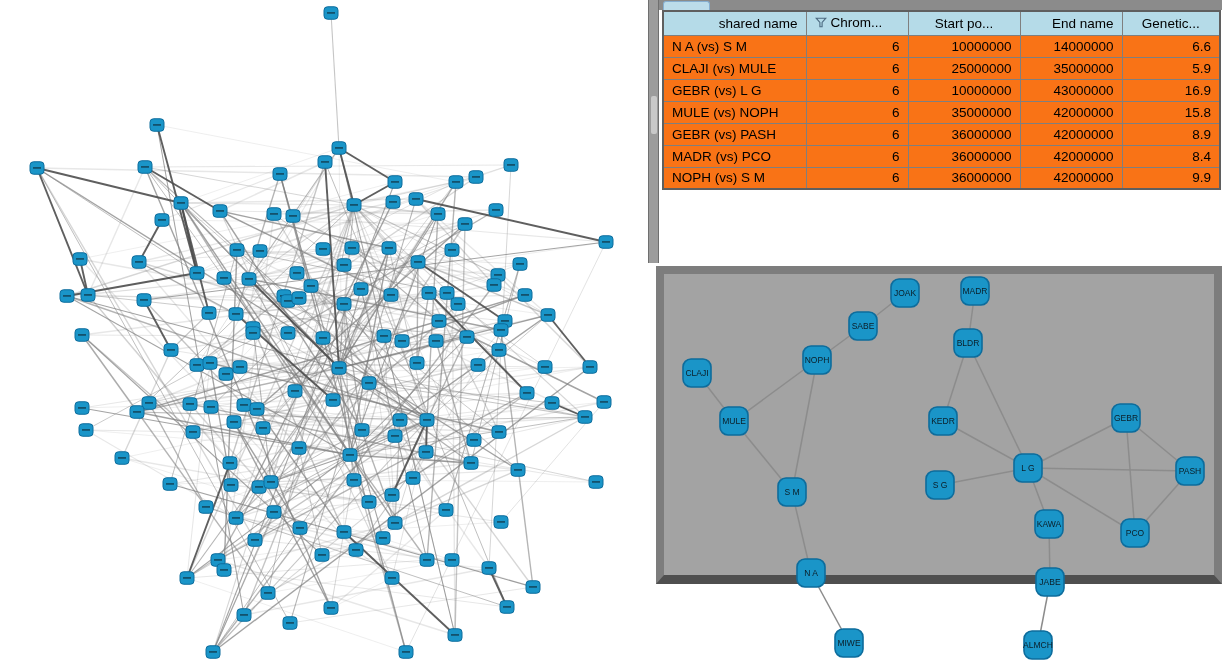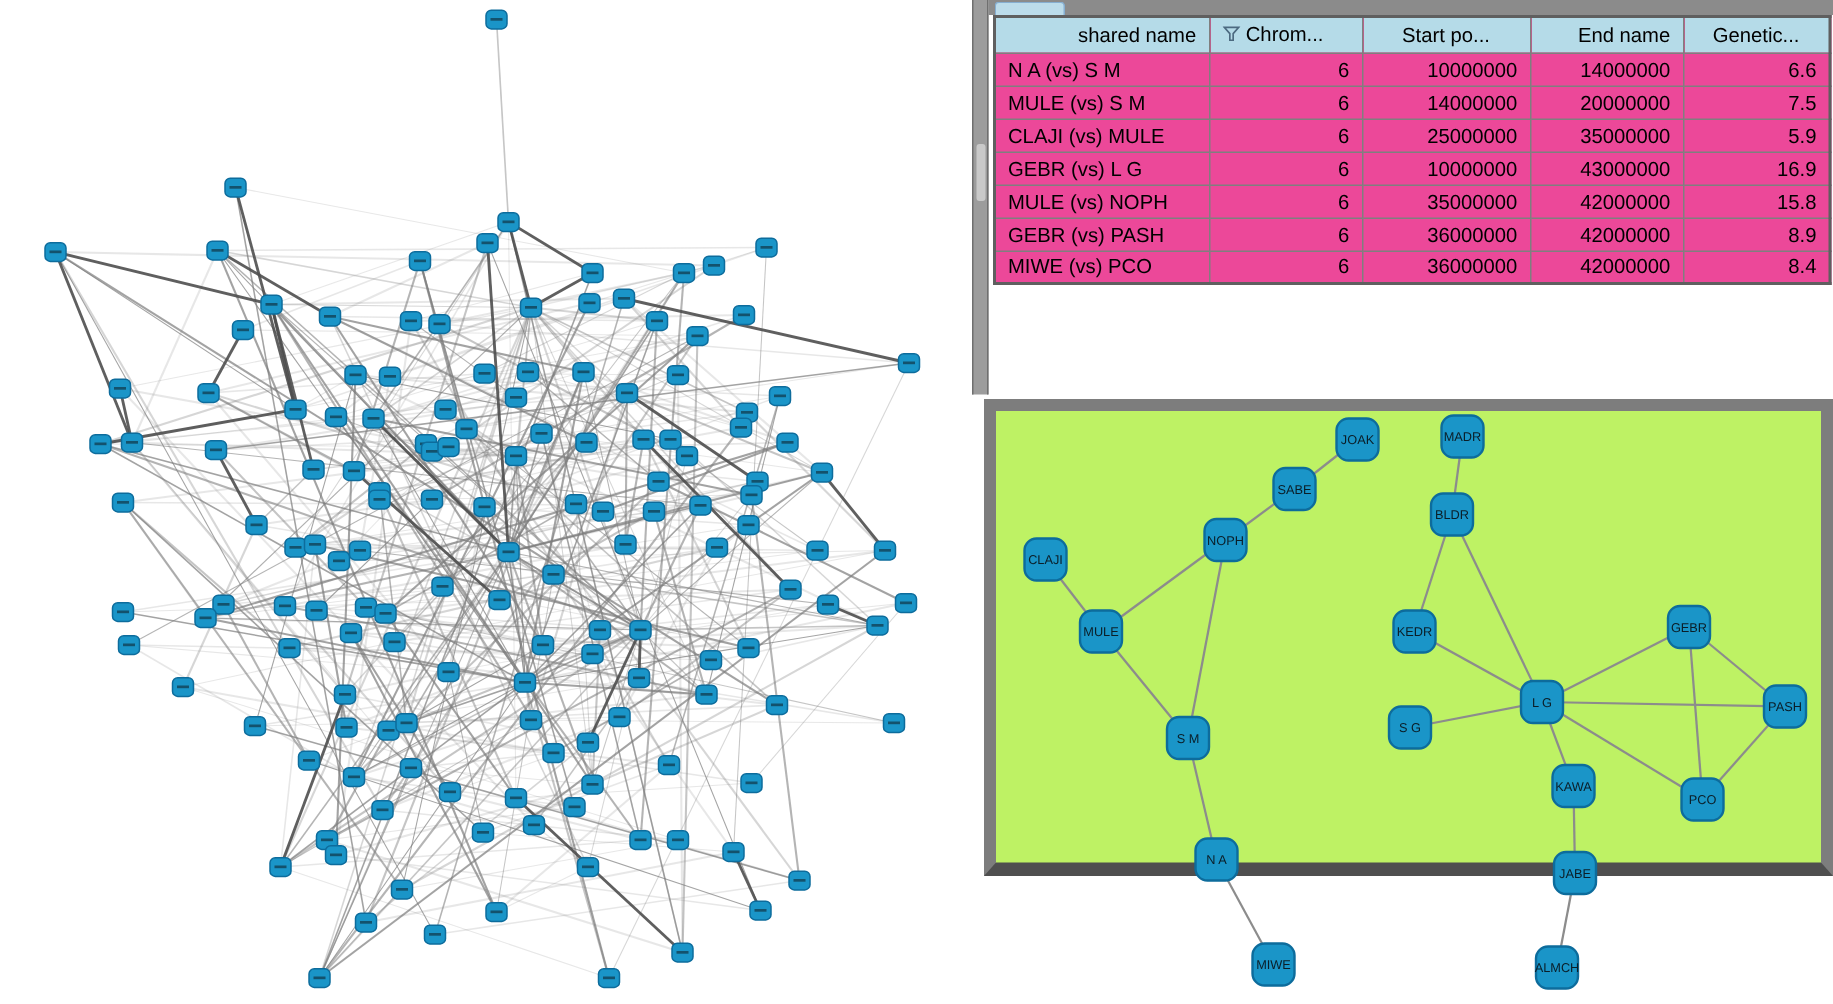--- a/index.html
+++ b/index.html
@@ -16,32 +16,32 @@
   #v-divider .thumb { position:absolute; left:2px; top:96px; width:6px; height:38px;
     background:#c9c9c9; border-radius:2px; }
 
   
   #top-strip { position:absolute; left:659px; top:0; width:563px; height:10px; background:#8b8b8b; }
   #top-tab { position:absolute; left:663px; top:1px; width:47px; height:9px;
     background:#bcdcea; border:1px solid #86aed0; border-bottom:none; border-radius:3px 3px 0 0; }
 
   
   #table-wrap { position:absolute; left:662px; top:10px; width:556px; height:249px; }
-  table { border-collapse:collapse; table-layout:fixed; width:556px; background:#ec4899;
+  table { border-collapse:collapse; table-layout:fixed; width:556px; background:#f97316;
     border:2px solid #5f5f5f; }
   th, td { border:1px solid #7f7f7f; font-size:13.5px; color:#000; overflow:hidden;
     white-space:nowrap; height:22px; }
   th { background:#b5dbe8; font-weight:normal; height:24px; padding:0 8px; }
   td { padding:0 8px; }
   th .funnel { display:inline-block; vertical-align:-1px; margin-right:4px; }
   .al { text-align:left; } .ar { text-align:right; } .ac { text-align:center; }
 
   
   #small-panel { position:absolute; left:656px; top:266px; width:566px; height:318px;
-    background:#bef264; border:8px solid #7d7d7d; border-bottom:9px solid #4f4f4f; }
+    background:#a3a3a3; border:8px solid #7d7d7d; border-bottom:9px solid #4f4f4f; }
   #small-net { position:absolute; left:0; top:0; width:550px; height:386px; }
 
   svg text { font-family:"Liberation Sans", sans-serif; }
 </style>
 </head>
 <body>
 
 <div id="root">
 
   <svg id="big-net" width="648" height="669" viewBox="0 0 648 669">
@@ -775,27 +775,20 @@
         </thead>
       <tbody id="tbody">
           <tr>
             <td class="al">N A (vs) S M</td>
             <td class="ar">6</td>
             <td class="ar">10000000</td>
             <td class="ar">14000000</td>
             <td class="ar">6.6</td>
           </tr>
           <tr>
-            <td class="al">MULE (vs) S M</td>
-            <td class="ar">6</td>
-            <td class="ar">14000000</td>
-            <td class="ar">20000000</td>
-            <td class="ar">7.5</td>
-          </tr>
-          <tr>
             <td class="al">CLAJI (vs) MULE</td>
             <td class="ar">6</td>
             <td class="ar">25000000</td>
             <td class="ar">35000000</td>
             <td class="ar">5.9</td>
           </tr>
           <tr>
             <td class="al">GEBR (vs) L G</td>
             <td class="ar">6</td>
             <td class="ar">10000000</td>
@@ -810,25 +803,32 @@
             <td class="ar">15.8</td>
           </tr>
           <tr>
             <td class="al">GEBR (vs) PASH</td>
             <td class="ar">6</td>
             <td class="ar">36000000</td>
             <td class="ar">42000000</td>
             <td class="ar">8.9</td>
           </tr>
           <tr>
-            <td class="al">MIWE (vs) PCO</td>
+            <td class="al">MADR (vs) PCO</td>
             <td class="ar">6</td>
             <td class="ar">36000000</td>
             <td class="ar">42000000</td>
             <td class="ar">8.4</td>
+          </tr>
+          <tr>
+            <td class="al">NOPH (vs) S M</td>
+            <td class="ar">6</td>
+            <td class="ar">36000000</td>
+            <td class="ar">42000000</td>
+            <td class="ar">9.9</td>
           </tr>
         </tbody>
     </table>
   </div>
 
   <div id="small-panel">
     <svg id="small-net" width="550" height="386" viewBox="0 0 550 386">
         <g>
           <line x1="241" y1="19" x2="199" y2="52" stroke="#8c8c8c" stroke-width="1.5"></line>
           <line x1="199" y1="52" x2="153" y2="86" stroke="#8c8c8c" stroke-width="1.5"></line>

